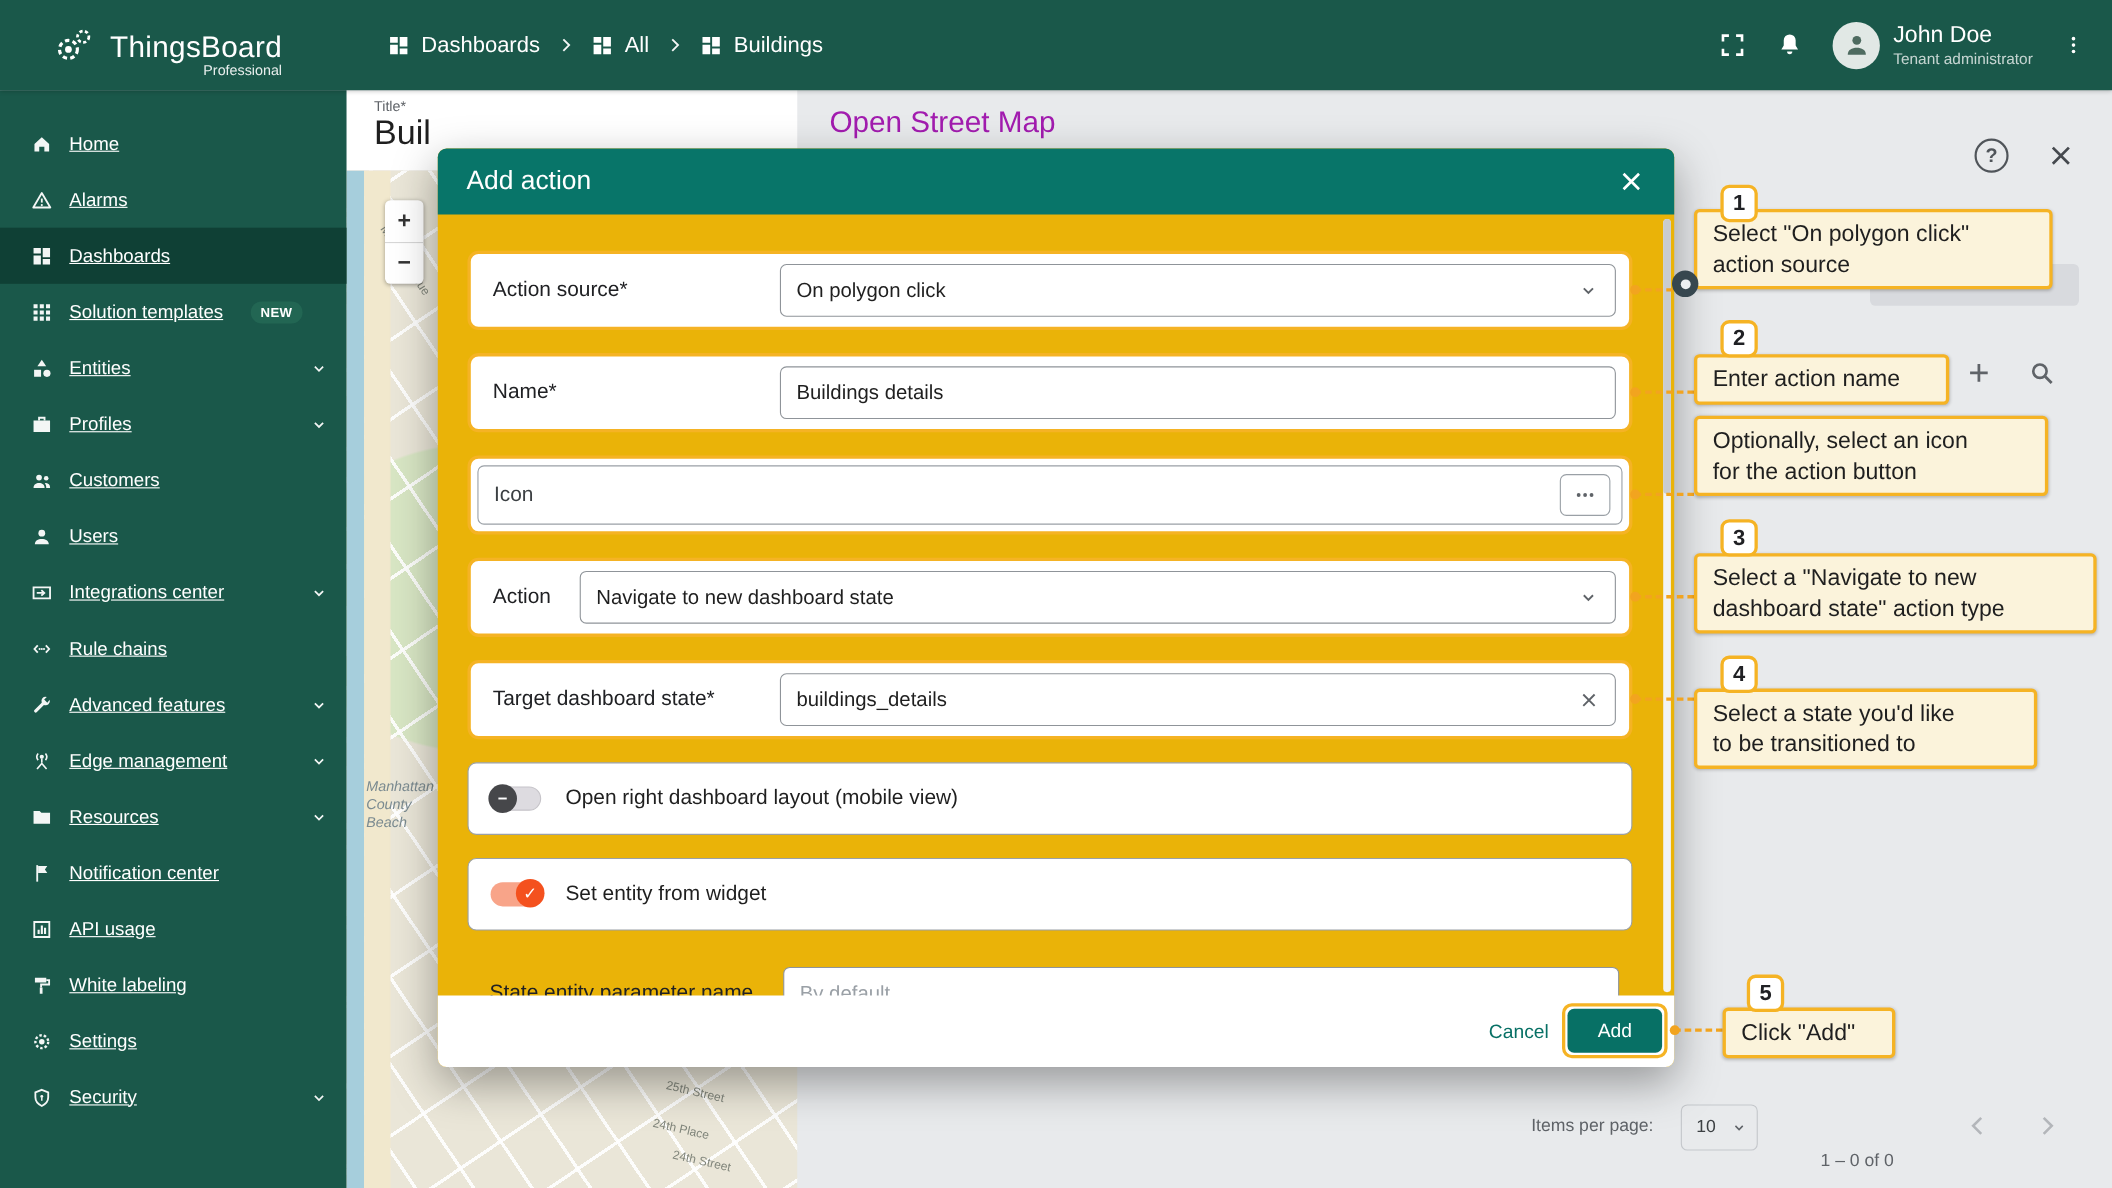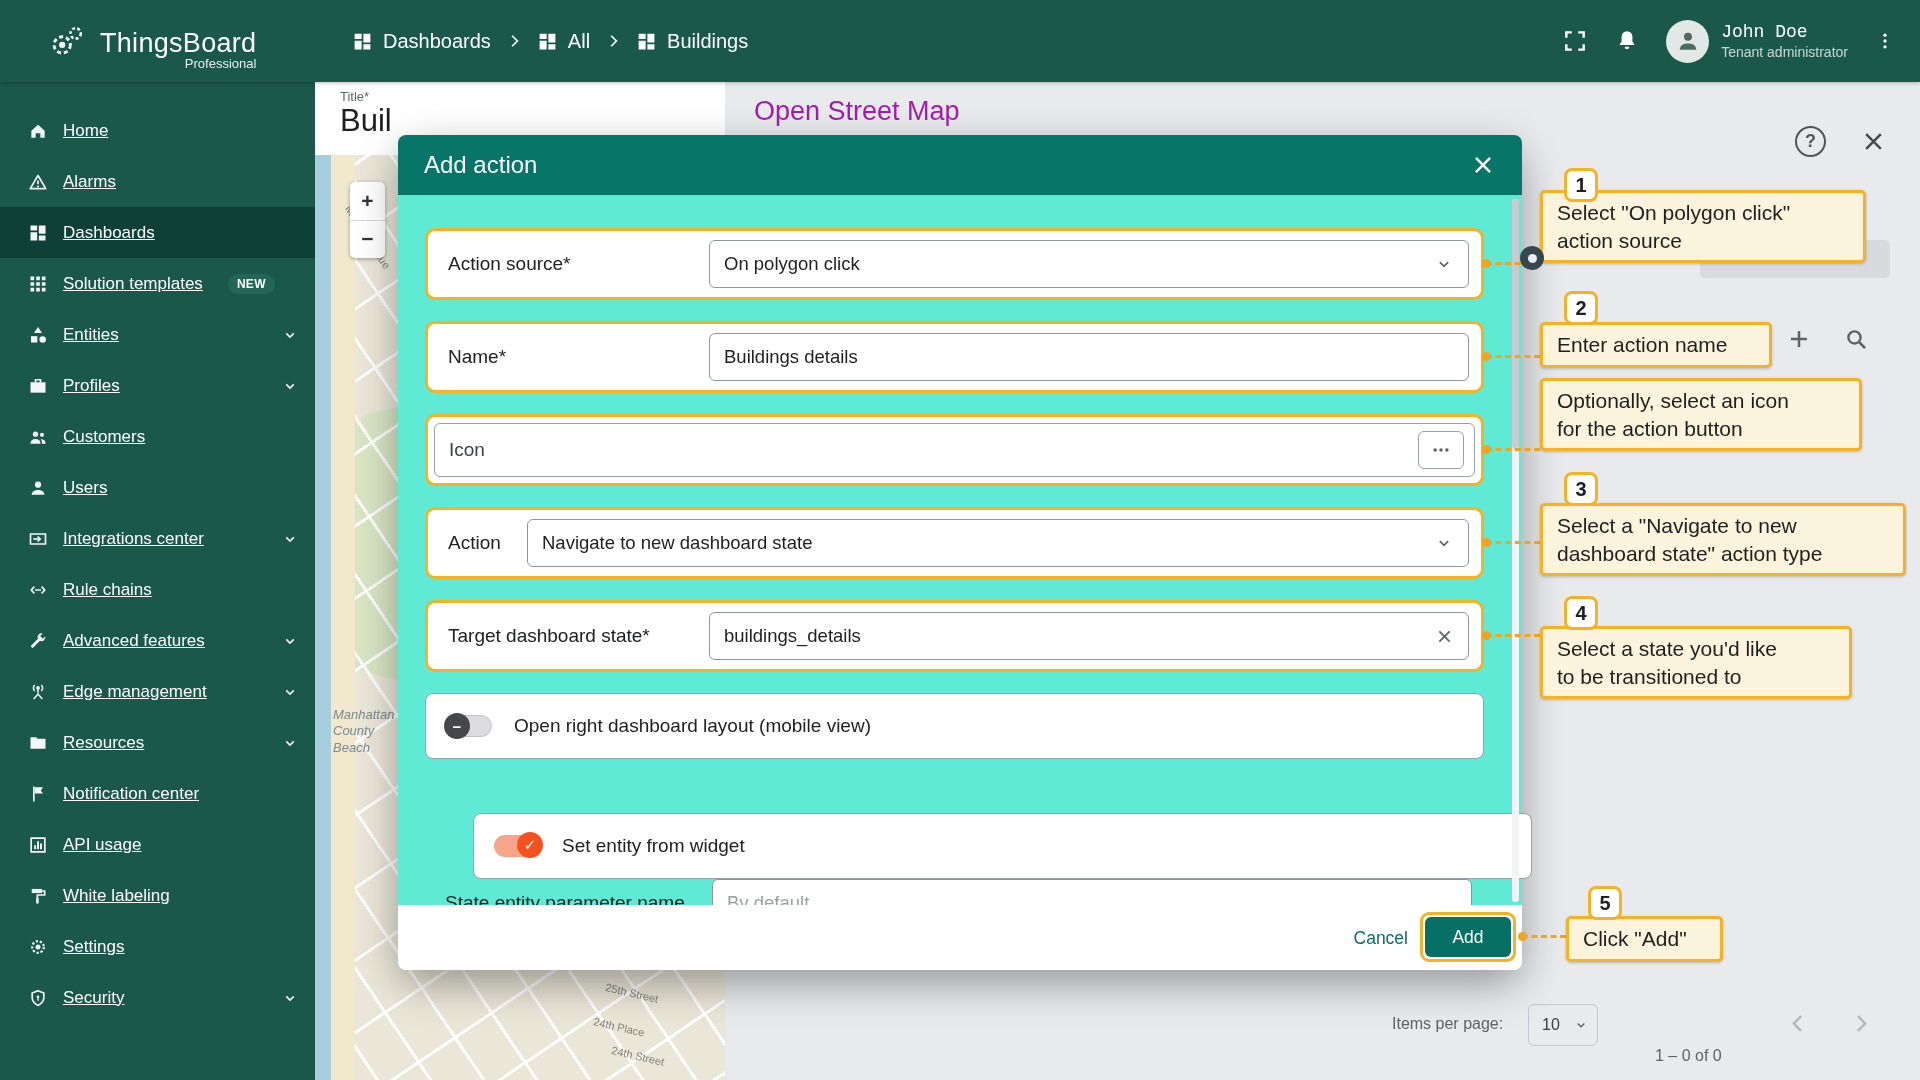--- a/index.html
+++ b/index.html
@@ -17,21 +17,21 @@
   .crumbs { position:absolute; left:352px; top:0; height:82px; display:flex; align-items:center; gap:14px; }
   .crumb { display:flex; align-items:center; gap:10px; font-size:20px; }
   .crumb svg { width:21px; height:21px; color:#fff; }
   .crumb-sep { width:18px; height:18px; color:rgba(255,255,255,.95); }
   .top-right { position:absolute; right:24px; top:0; height:82px; display:flex; align-items:center; gap:26px; }
   .top-ic { width:26px; height:26px; color:#fff; cursor:pointer; }
   .avatar { width:43px; height:43px; border-radius:50%; background:#E1E8E5; display:flex; align-items:center; justify-content:center; }
   .avatar svg { width:26px; height:26px; color:#4E6B60; }
   .user-block { display:flex; align-items:center; gap:12px; }
   .user-text { display:flex; flex-direction:column; line-height:1.25; }
-  .user-name { font-size:18px;font-family:Liberation Mono, monospace; }
+  .user-name { font-size:21px; }
   .user-role { font-size:14px; opacity:.75; }
 
   
   .sidebar { position:absolute; left:0; top:82px; width:315px; height:998px; background:#1A584A; padding-top:23px; z-index:4; }
   .sb-item { height:51px; display:flex; align-items:center; padding-left:28px; padding-right:16px; gap:15px; color:#fff; cursor:pointer; }
   .sb-item.sel { background:#0F4035; }
   .sb-item svg { color:#fff; opacity:.95; }
   .sb-label { font-size:17px; white-space:nowrap;text-decoration:underline; }
   .sb-chev { margin-left:auto; width:18px; height:18px; opacity:.9; }
   .sb-badge { margin-left:10px; background:#226653; color:#fff; font-size:12px; font-weight:bold; padding:3px 9px; border-radius:10px; letter-spacing:.3px; }
@@ -68,21 +68,21 @@
   .panel-plus { position:absolute; left:1061px; top:244px; width:26px; height:26px; color:#5F6368; cursor:pointer; }
   .panel-search { position:absolute; left:1118px; top:244px; width:26px; height:26px; color:#5F6368; cursor:pointer; }
   .pg-label { position:absolute; left:667px; top:933px; font-size:16px; color:#5F6368; }
   .pg-select { position:absolute; left:803px; top:922px; width:70px; height:42px; border:1px solid #C4C7CB; border-radius:6px; display:flex; align-items:center; padding:0 8px 0 13px; gap:8px; cursor:pointer; color:#3C4043; font-size:16px; }
   .pg-select svg { width:16px; height:16px; color:#5F6368; margin-left:auto; }
   .pg-range { position:absolute; left:930px; top:933px; font-size:16px; color:#5F6368;margin-top:32px; }
   .pg-prev { position:absolute; left:1061px; top:929px; width:25px; height:25px; color:#B3B6BA; }
   .pg-next { position:absolute; left:1123px; top:929px; width:25px; height:25px; color:#B3B6BA; }
 
   
-  .modal { position:absolute; left:398px; top:135px; width:1124px; height:835px; background:#5eead4; border-radius:20px; box-shadow:0 14px 40px rgba(0,0,0,.35); z-index:10; }
+  .modal { position:absolute; left:398px; top:135px; width:1124px; height:835px; background:#eab308; border-radius:8px; box-shadow:0 14px 40px rgba(0,0,0,.35); z-index:10; }
   .modal-head { position:absolute; left:0; top:0; right:0; height:60px; background:#087569; border-radius:8px 8px 0 0; display:flex; align-items:center; padding:0 26px; }
   .modal-title { color:#fff; font-size:24px; font-weight:500; }
   .modal-x { margin-left:auto; width:26px; height:26px; color:#fff; cursor:pointer; }
   .mrow { position:absolute; left:27px; width:1059px; }
   .hl { border:3px solid #F5B324; border-radius:10px; height:72px; background:#fff; }
   .f-label { position:absolute; left:20px; top:50%; transform:translateY(-50%); font-size:19px; color:#202124; white-space:nowrap; }
   .f-input { position:absolute; right:12px; top:50%; transform:translateY(-50%); height:48px; width:760px; border:1px solid #8F9499; border-radius:6px; display:flex; align-items:center; padding:0 14px; cursor:pointer; background:#fff; }
   .f-input.wide { left:99px; width:auto; }
   .f-value { font-size:18.5px; color:#1F1F1F; white-space:nowrap; }
   .f-caret { margin-left:auto; width:20px; height:20px; color:#5F6368; }
@@ -543,21 +543,21 @@
       </div>
     </div>
 
     <div class="mrow plain" style="top:558px;">
       <div class="toggle off">
           <div class="knob"></div>
         </div>
       <span class="t-label">Open right dashboard layout (mobile view)</span>
     </div>
 
-    <div class="mrow plain" style="top:678px;margin-left:48px;">
+    <div class="mrow plain" style="top:645px;">
       <div class="toggle on">
           <div class="knob"></div>
         </div>
       <span class="t-label">Set entity from widget</span>
     </div>
 
     <div class="mrow" style="top:732px;height:72px;">
       <span class="f-label">State entity parameter name</span>
       <div class="f-input">
         <span class="f-placeholder">By default</span>

